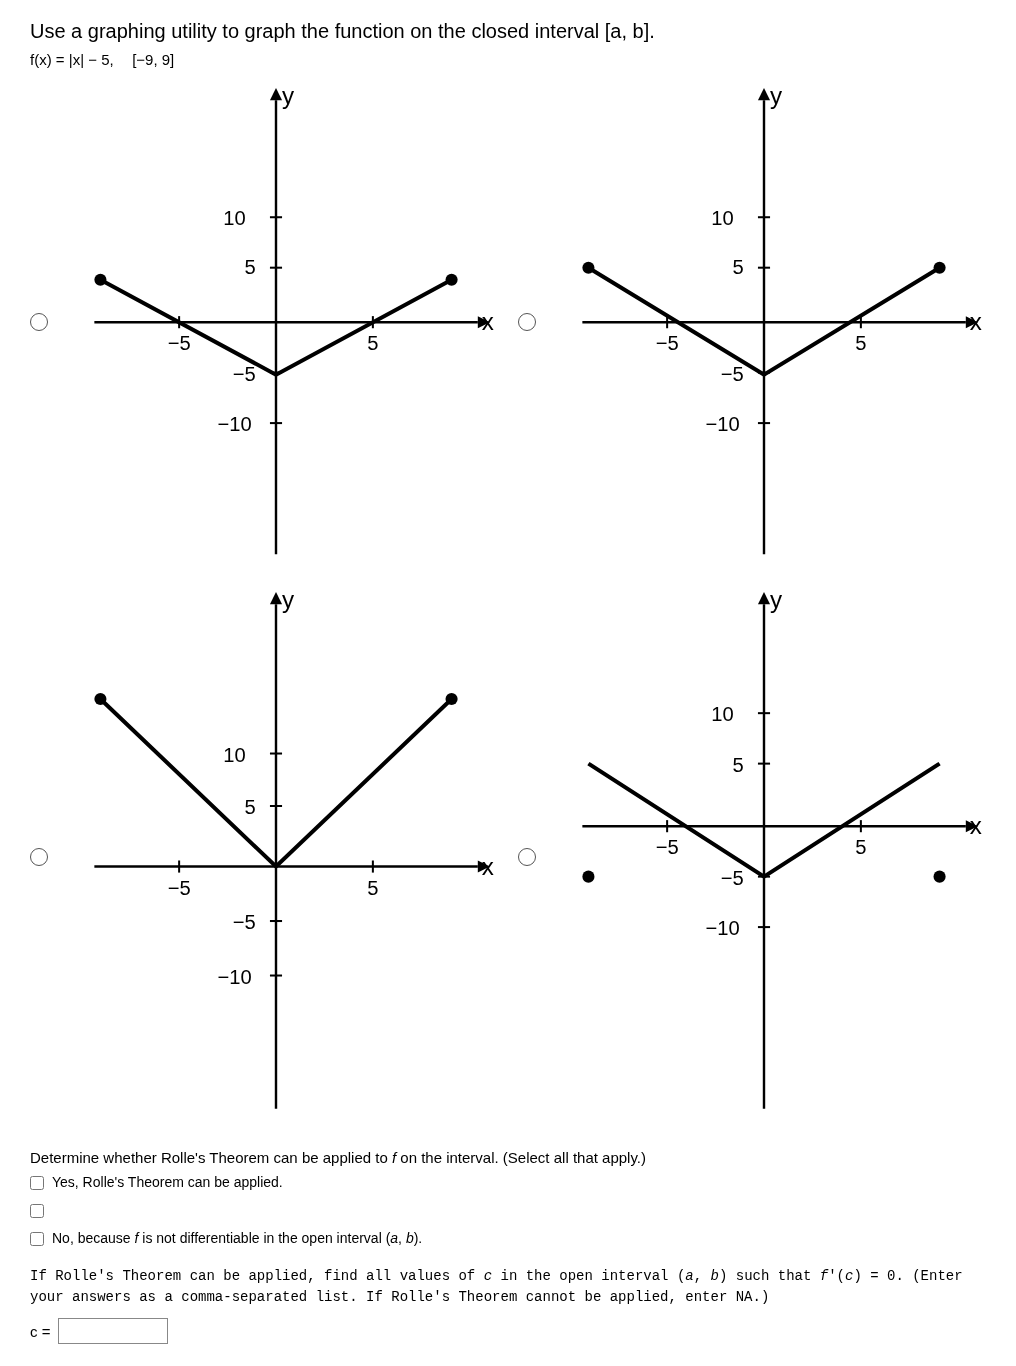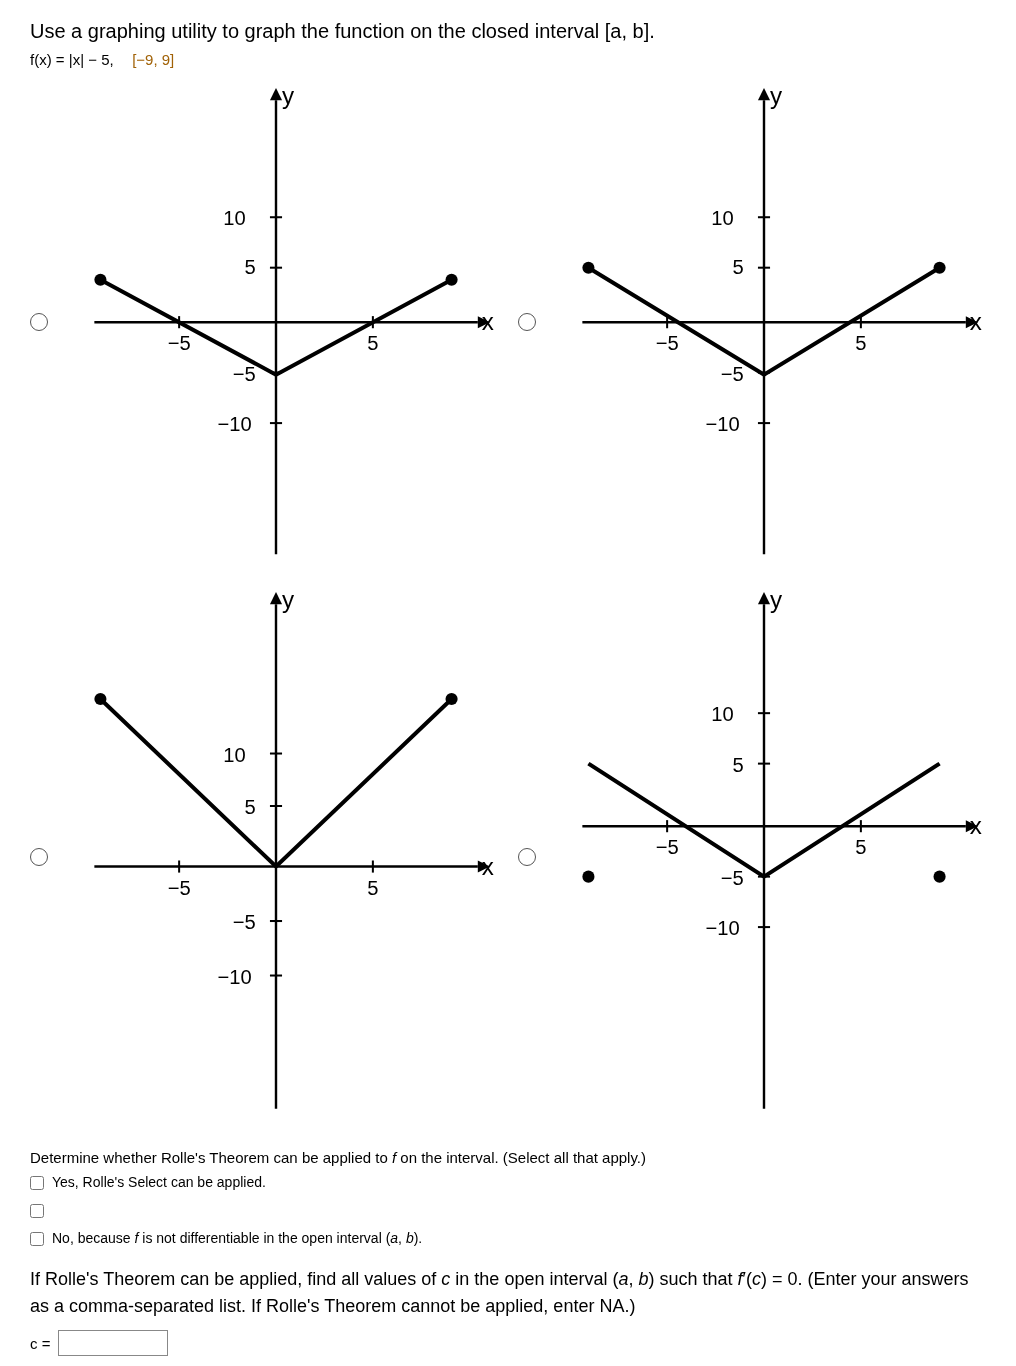--- a/index.html
+++ b/index.html
@@ -12,21 +12,21 @@
       max-width: 1016px;
     }
     .problem-text {
       margin-bottom: 8px;
       font-size: 20px;
     }
     .function-line {
       margin-bottom: 12px;
       font-size: 15px;
     }
-    .function-line .red { color: #a16207; }
+    .function-line .red { color: #000000; }
     .graphs-row {
       display: flex;
       gap: 20px;
       margin-bottom: 20px;
       align-items: flex-start;
     }
     .graph-container {
       display: flex;
       align-items: center;
       gap: 6px;
@@ -67,22 +67,23 @@
       margin-top: 2px;
       flex-shrink: 0;
       width: 14px;
       height: 14px;
     }
     .rolles-section {
       margin-top: 20px;
       margin-bottom: 16px;
     }
     .rolles-section p {
-      font-size: 18px;
+      font-size: 14px;
       line-height: 1.5;
+      font-family: Liberation Mono, monospace;
     }
     .c-equals {
       display: flex;
       align-items: center;
       gap: 8px;
       margin-top: 10px;
       font-size: 15px;
     }
     .c-equals input {
       width: 110px;
@@ -239,21 +240,21 @@
   </div>
 </div>
 
 <div class="determine-section">
   <p>
     Determine whether Rolle's Theorem can be applied to <em>f</em> on the interval. (Select all that apply.)
   </p>
 
   <div class="checkbox-item">
     <input type="checkbox" style="">
-    <span>Yes, Rolle's Select can be applied.</span>
+    <span>Yes, Rolle's Theorem can be applied.</span>
   </div>
 
   <div class="checkbox-item">
     <input type="checkbox" style="">
   </div>
 
   <div class="checkbox-item">
     <input type="checkbox" style="">
     <span>No, because <em>f</em> is not differentiable in the open interval (<em>a</em>, <em>b</em>).</span>
   </div>

